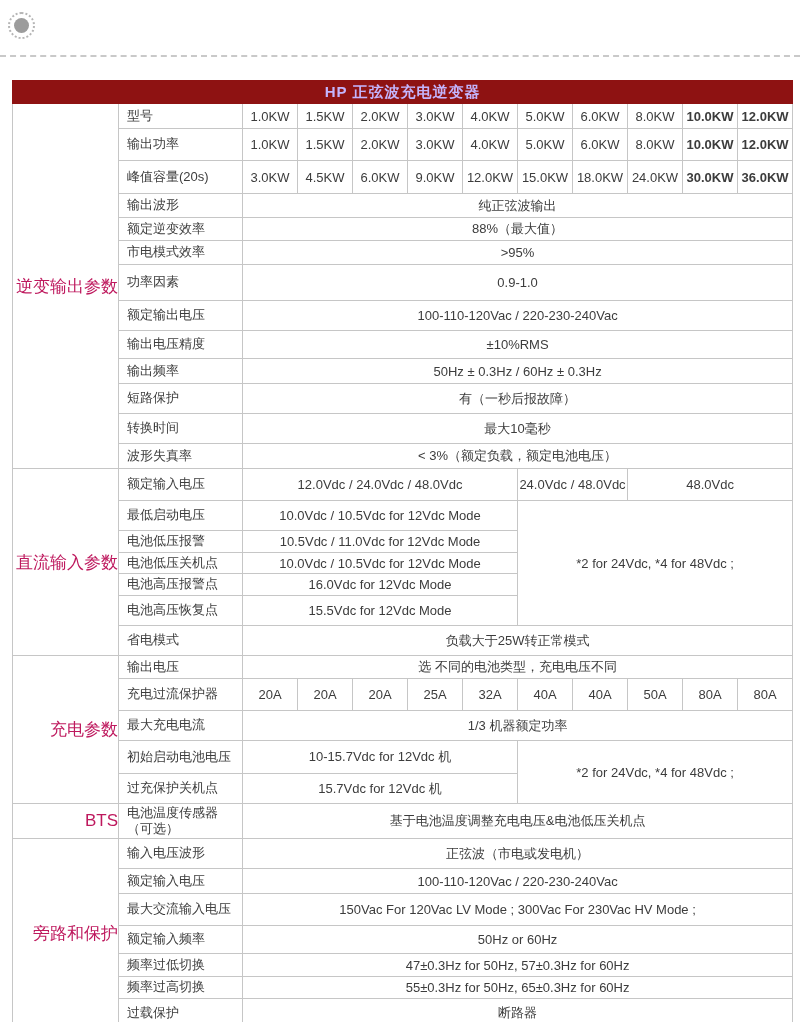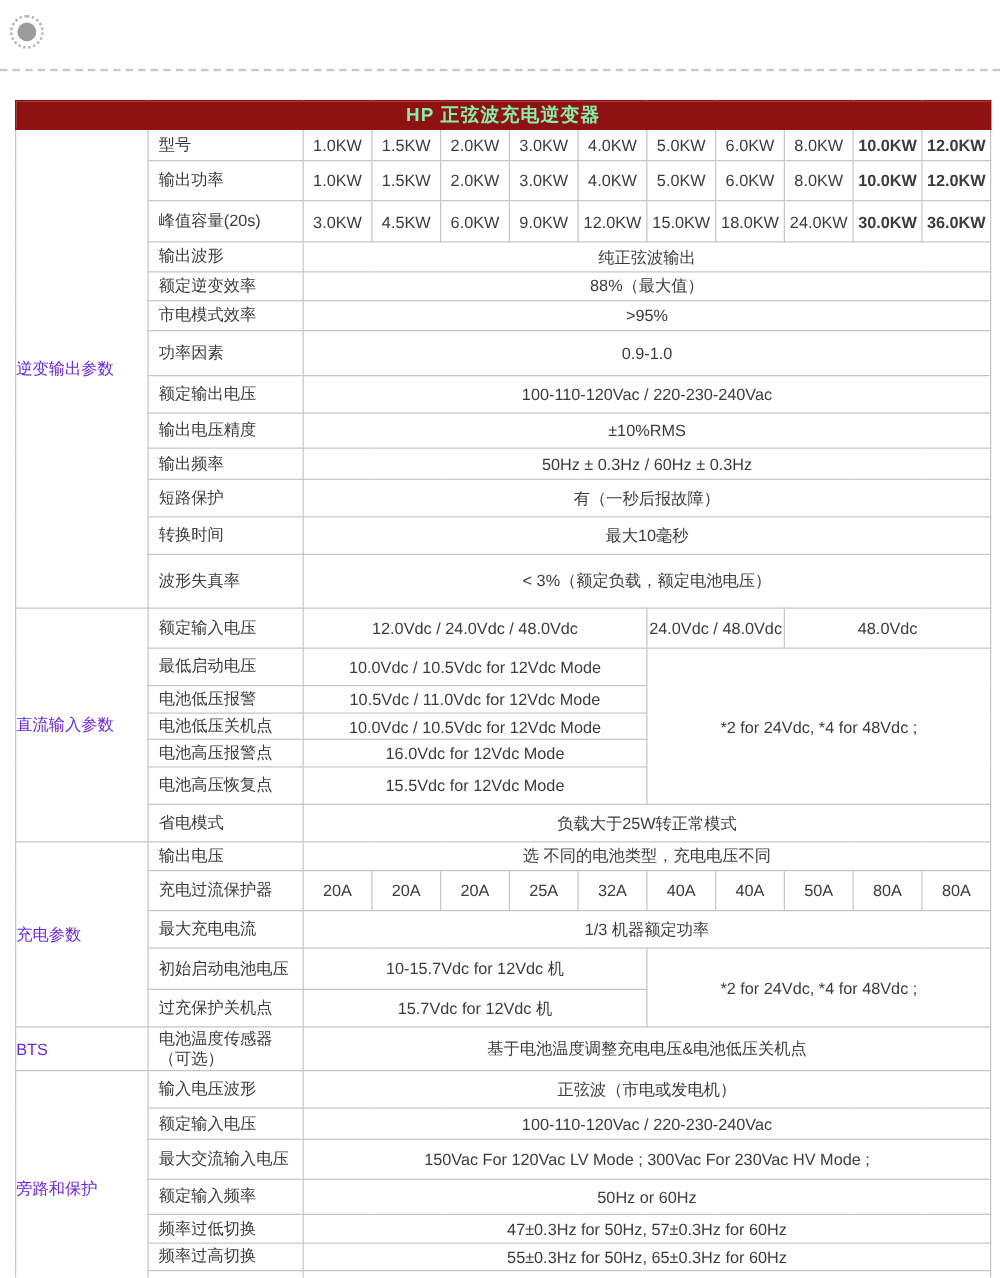--- a/index.html
+++ b/index.html
@@ -12,25 +12,25 @@
     display:flex; align-items:center; justify-content:center; background:#fff; }
   .bullet-inner { width:15px; height:15px; border-radius:50%; background:#9c9c9c; }
   .page-title { font-size:31px; font-weight:bold; font-style:italic;
     color:#a31b1e; letter-spacing:2px; }
 
   .dotted-divider { position:absolute; top:55px; left:0; width:800px;
     border-top:2px dashed #c9c9c9; }
 
   table.spec { position:absolute; left:12px; top:80px; width:780px;
     border-collapse:collapse; table-layout:fixed; border:1px solid #b3b3b3; }
-  .spec th.bar { background:#8e1212; color:#86efac; font-size:15px; font-weight:bold;
+  .spec th.bar { background:#8e1212; color:#c4b5fd; font-size:15px; font-weight:bold;
     height:23px; text-align:center; letter-spacing:1px; border:1px solid #8e1212; }
   .spec td { border:1px solid #c6c6c6; font-size:13px; vertical-align:middle;
     overflow:hidden; white-space:nowrap; }
-  .spec td.group { text-align:left; font-size:13px; color:#6d28d9; background:#fff; }
+  .spec td.group { text-align:right; font-size:17px; color:#be185d; background:#fff; }
   .spec td.plabel { text-align:left; padding-left:8px; white-space:normal; line-height:1.25; }
   .spec td.v { text-align:center; }
   .spec td.bold { font-weight:bold; }
 </style>
 </head>
 <body>
 
 <div class="page-header">
   <div class="bullet">
     <div class="bullet-inner"></div>
@@ -129,21 +129,21 @@
         <td class="v" colspan="10">50Hz ± 0.3Hz / 60Hz ± 0.3Hz</td>
       </tr>
       <tr style="height: 30px; font-family: Liberation Serif, serif;">
         <td class="plabel">短路保护</td>
         <td class="v" colspan="10">有（一秒后报故障）</td>
       </tr>
       <tr style="height: 30px;">
         <td class="plabel">转换时间</td>
         <td class="v" colspan="10">最大10毫秒</td>
       </tr>
-      <tr style="height: 43px; margin-top: 20px;">
+      <tr style="height: 25px; margin-top: 20px;">
         <td class="plabel">波形失真率</td>
         <td class="v" colspan="10">&lt; 3%（额定负载，额定电池电压）</td>
       </tr>
       <tr style="height: 32px;">
         <td class="group" rowspan="7">直流输入参数</td>
         <td class="plabel">额定输入电压</td>
         <td class="v" colspan="5">12.0Vdc / 24.0Vdc / 48.0Vdc</td>
         <td class="v" colspan="2">24.0Vdc / 48.0Vdc</td>
         <td class="v" colspan="3">48.0Vdc</td>
       </tr>

